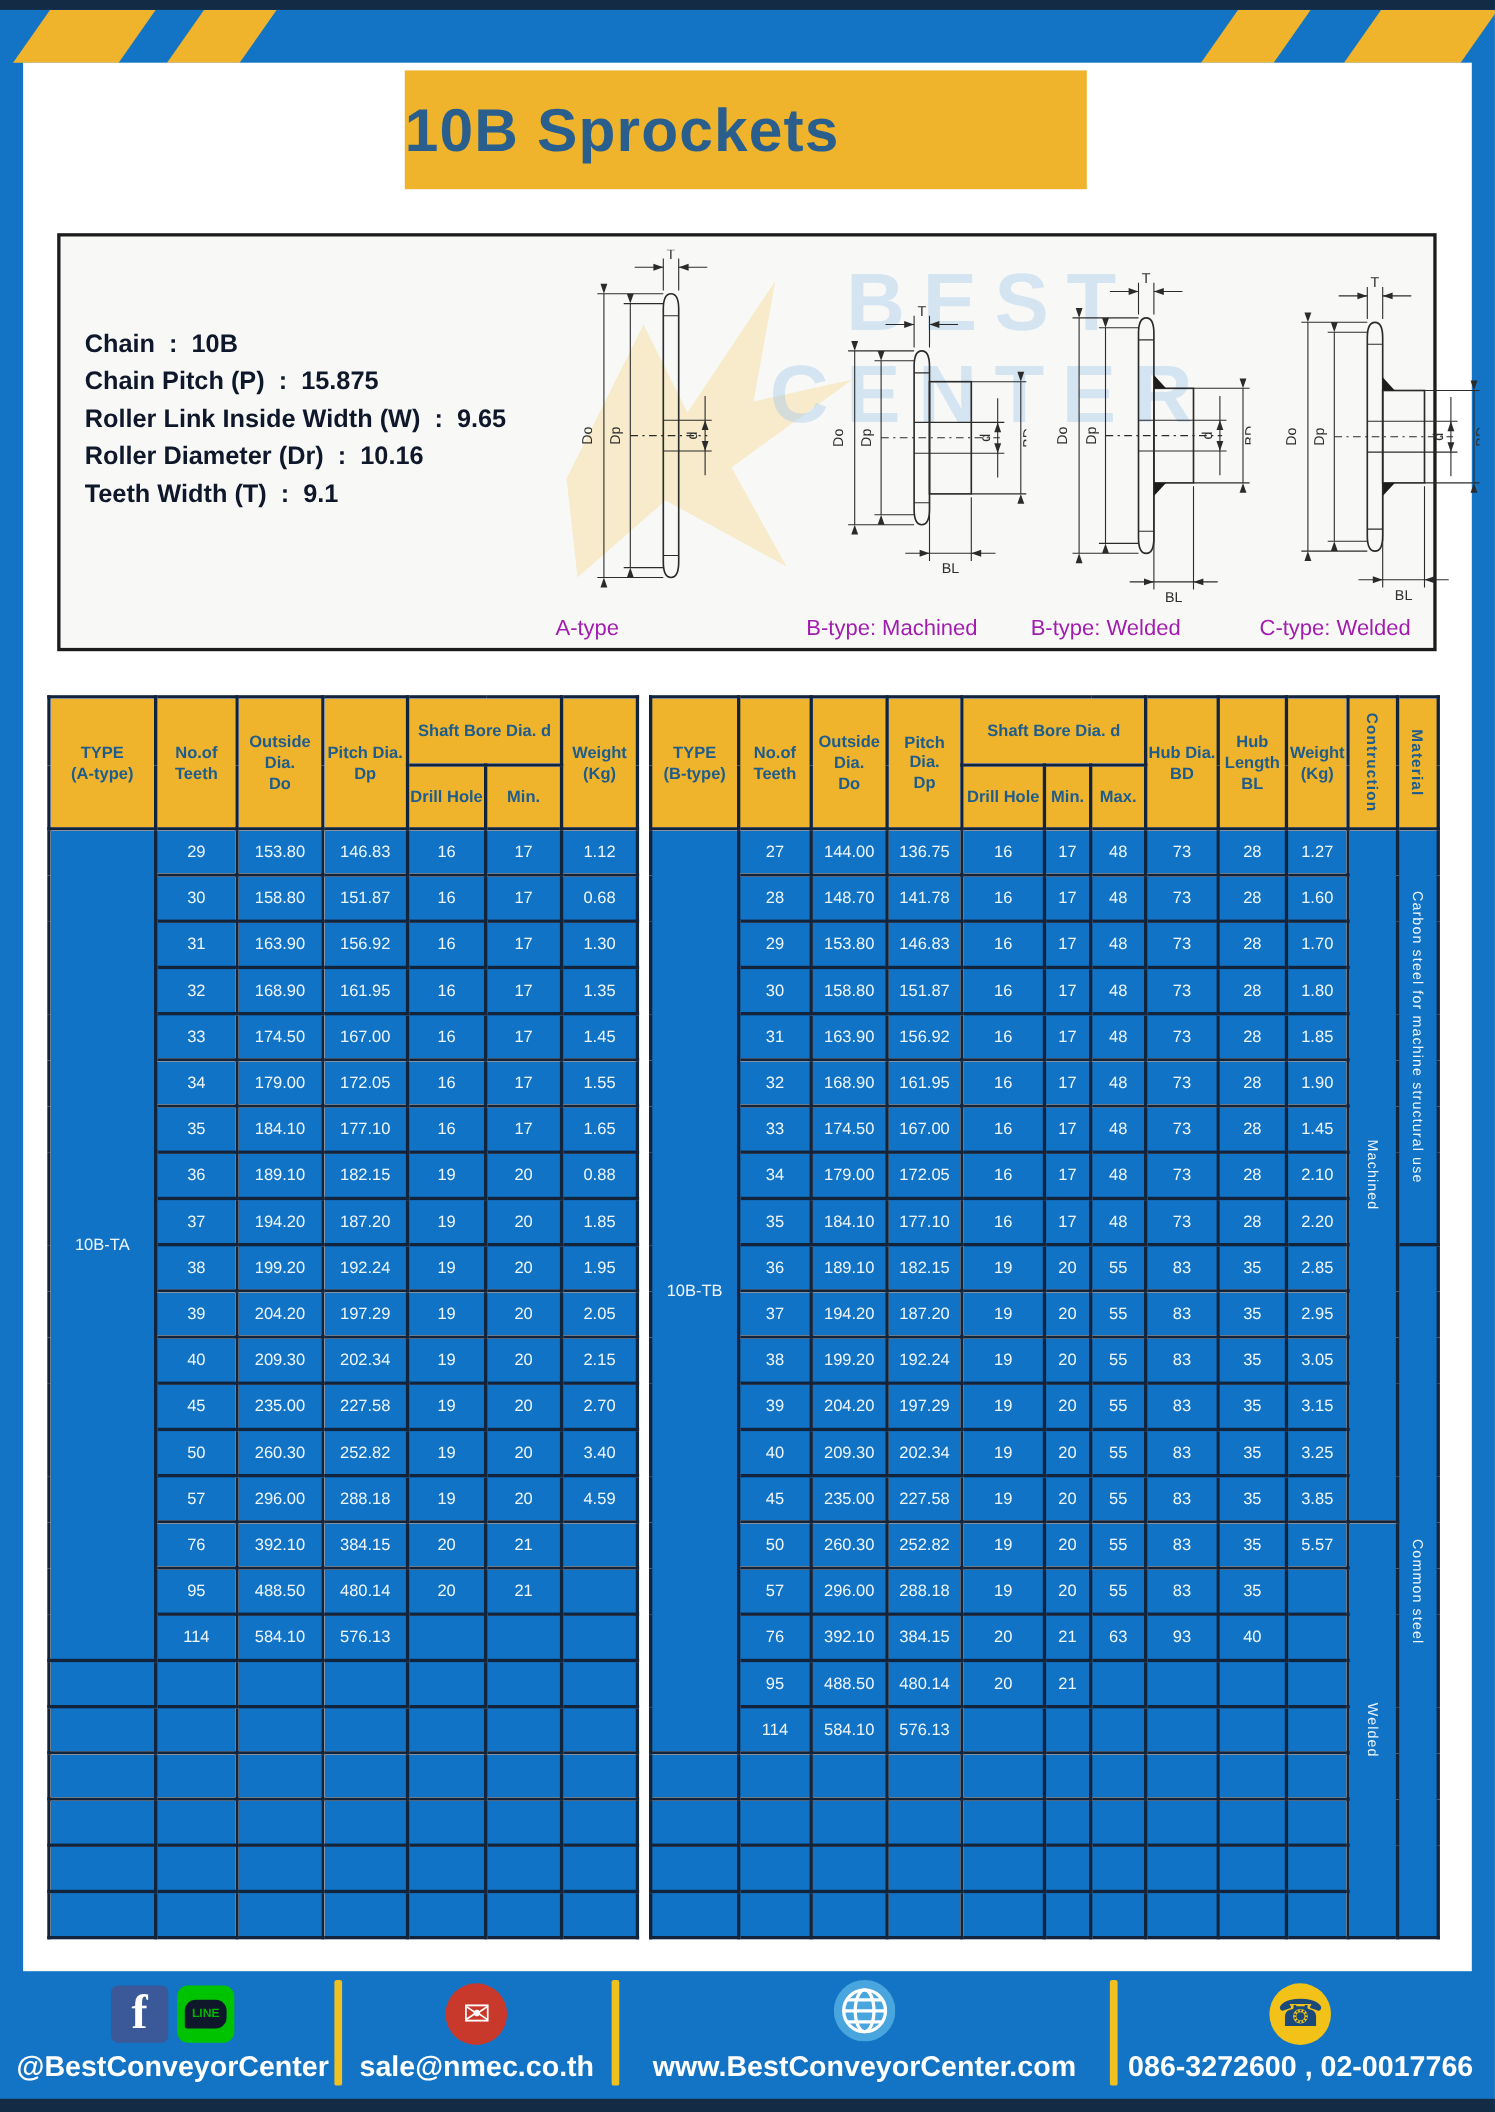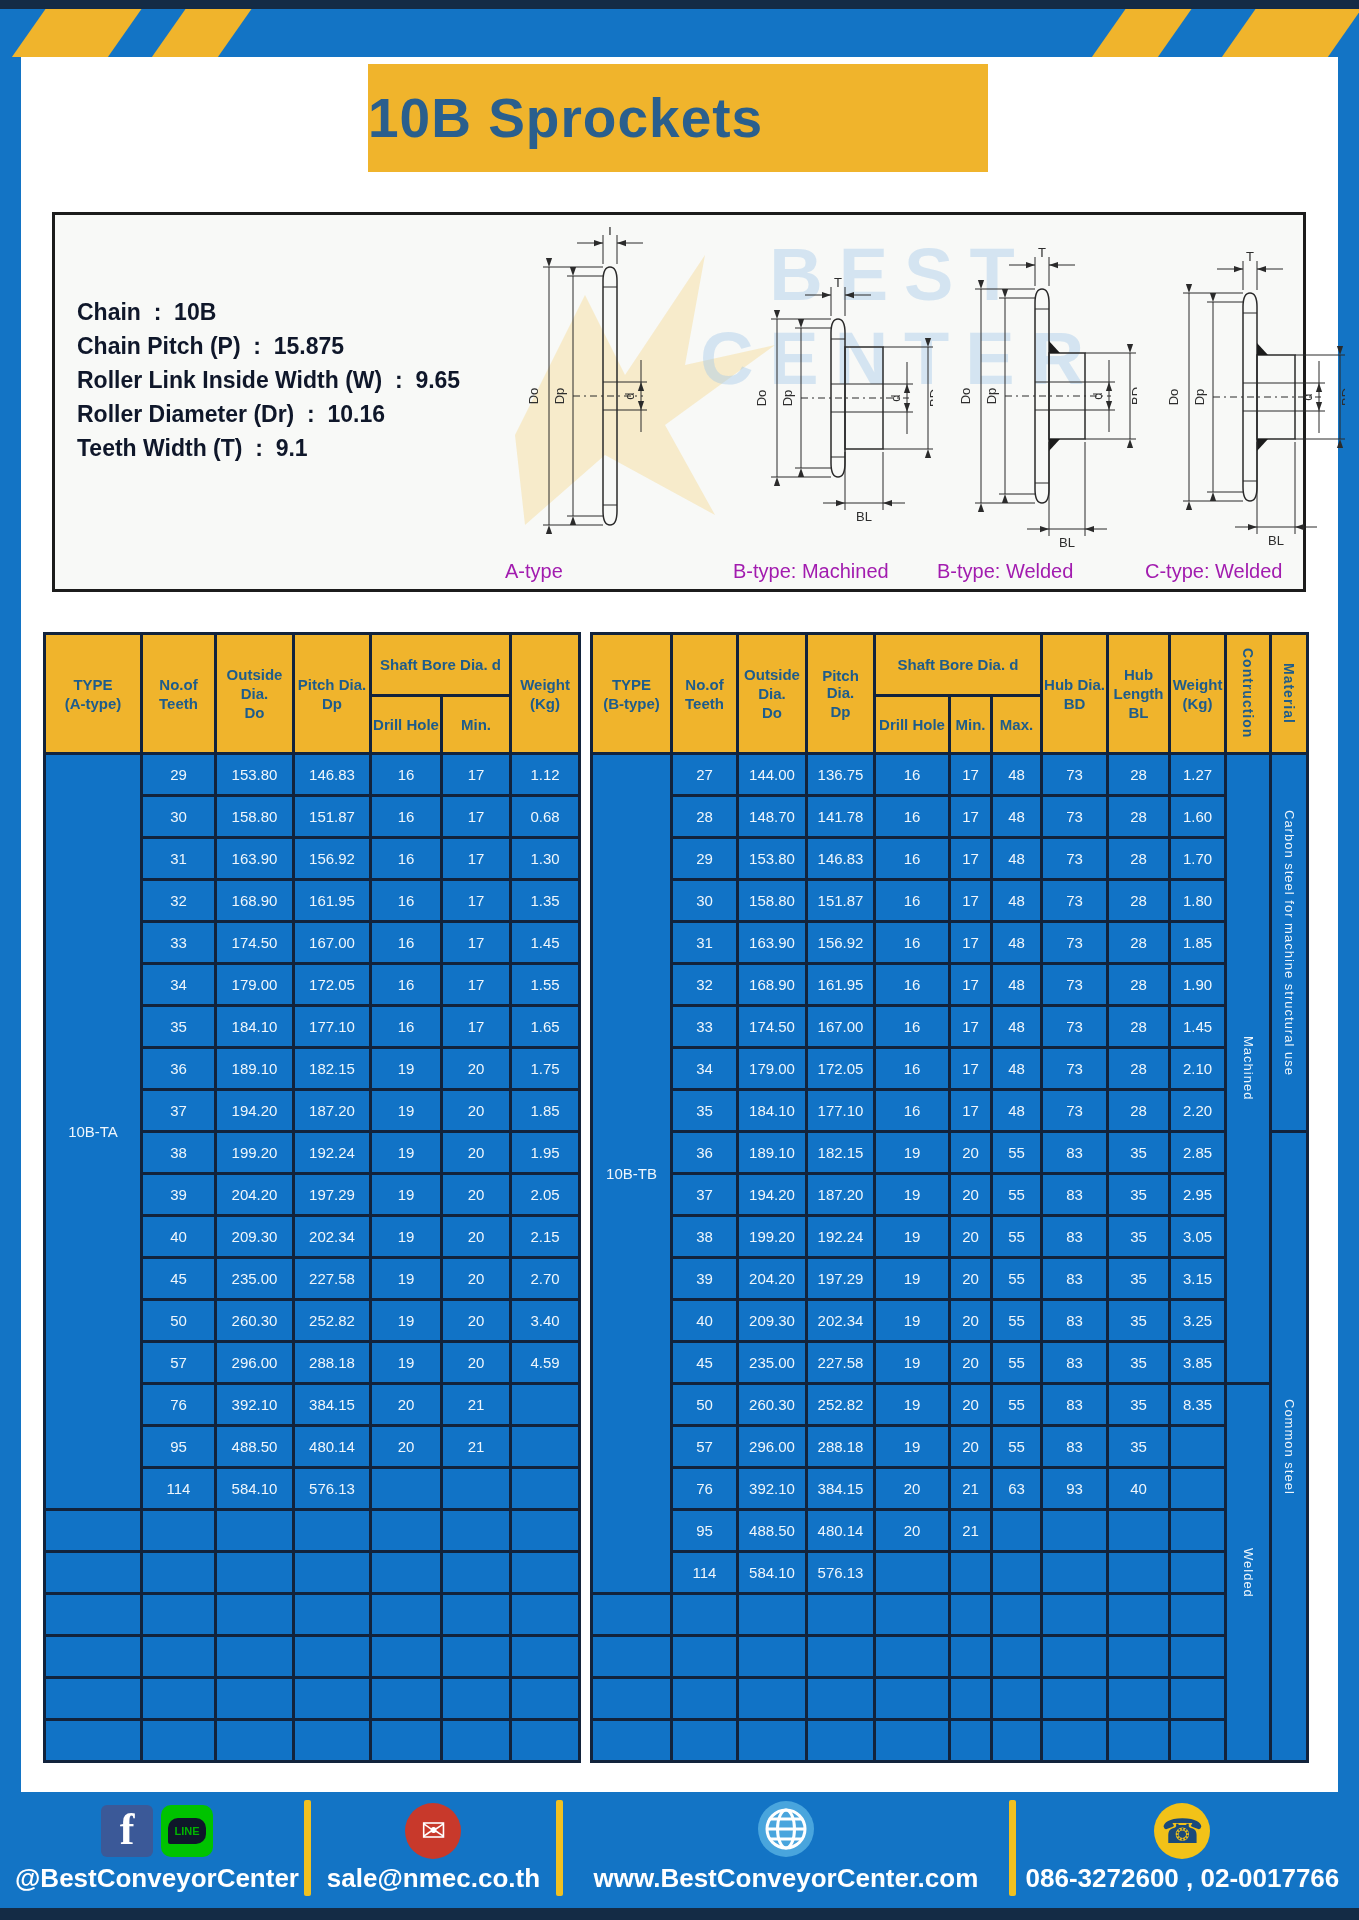--- a/index.html
+++ b/index.html
@@ -410,21 +410,21 @@
           <td class="c">16</td>
           <td class="c">17</td>
           <td class="c">1.65</td>
         </tr>
         <tr class="dr">
           <td class="c">36</td>
           <td class="c">189.10</td>
           <td class="c">182.15</td>
           <td class="c">19</td>
           <td class="c">20</td>
-          <td class="c">1.75</td>
+          <td class="c">0.88</td>
         </tr>
         <tr class="dr">
           <td class="c">37</td>
           <td class="c">194.20</td>
           <td class="c">187.20</td>
           <td class="c">19</td>
           <td class="c">20</td>
           <td class="c">1.85</td>
         </tr>
         <tr class="dr">
@@ -790,21 +790,21 @@
         </tr>
         <tr class="dr">
           <td class="c">50</td>
           <td class="c">260.30</td>
           <td class="c">252.82</td>
           <td class="c">19</td>
           <td class="c">20</td>
           <td class="c">55</td>
           <td class="c">83</td>
           <td class="c">35</td>
-          <td class="c">8.35</td>
+          <td class="c">5.57</td>
           <td class="vcell" rowspan="9">Welded</td>
         </tr>
         <tr class="dr">
           <td class="c">57</td>
           <td class="c">296.00</td>
           <td class="c">288.18</td>
           <td class="c">19</td>
           <td class="c">20</td>
           <td class="c">55</td>
           <td class="c">83</td>

